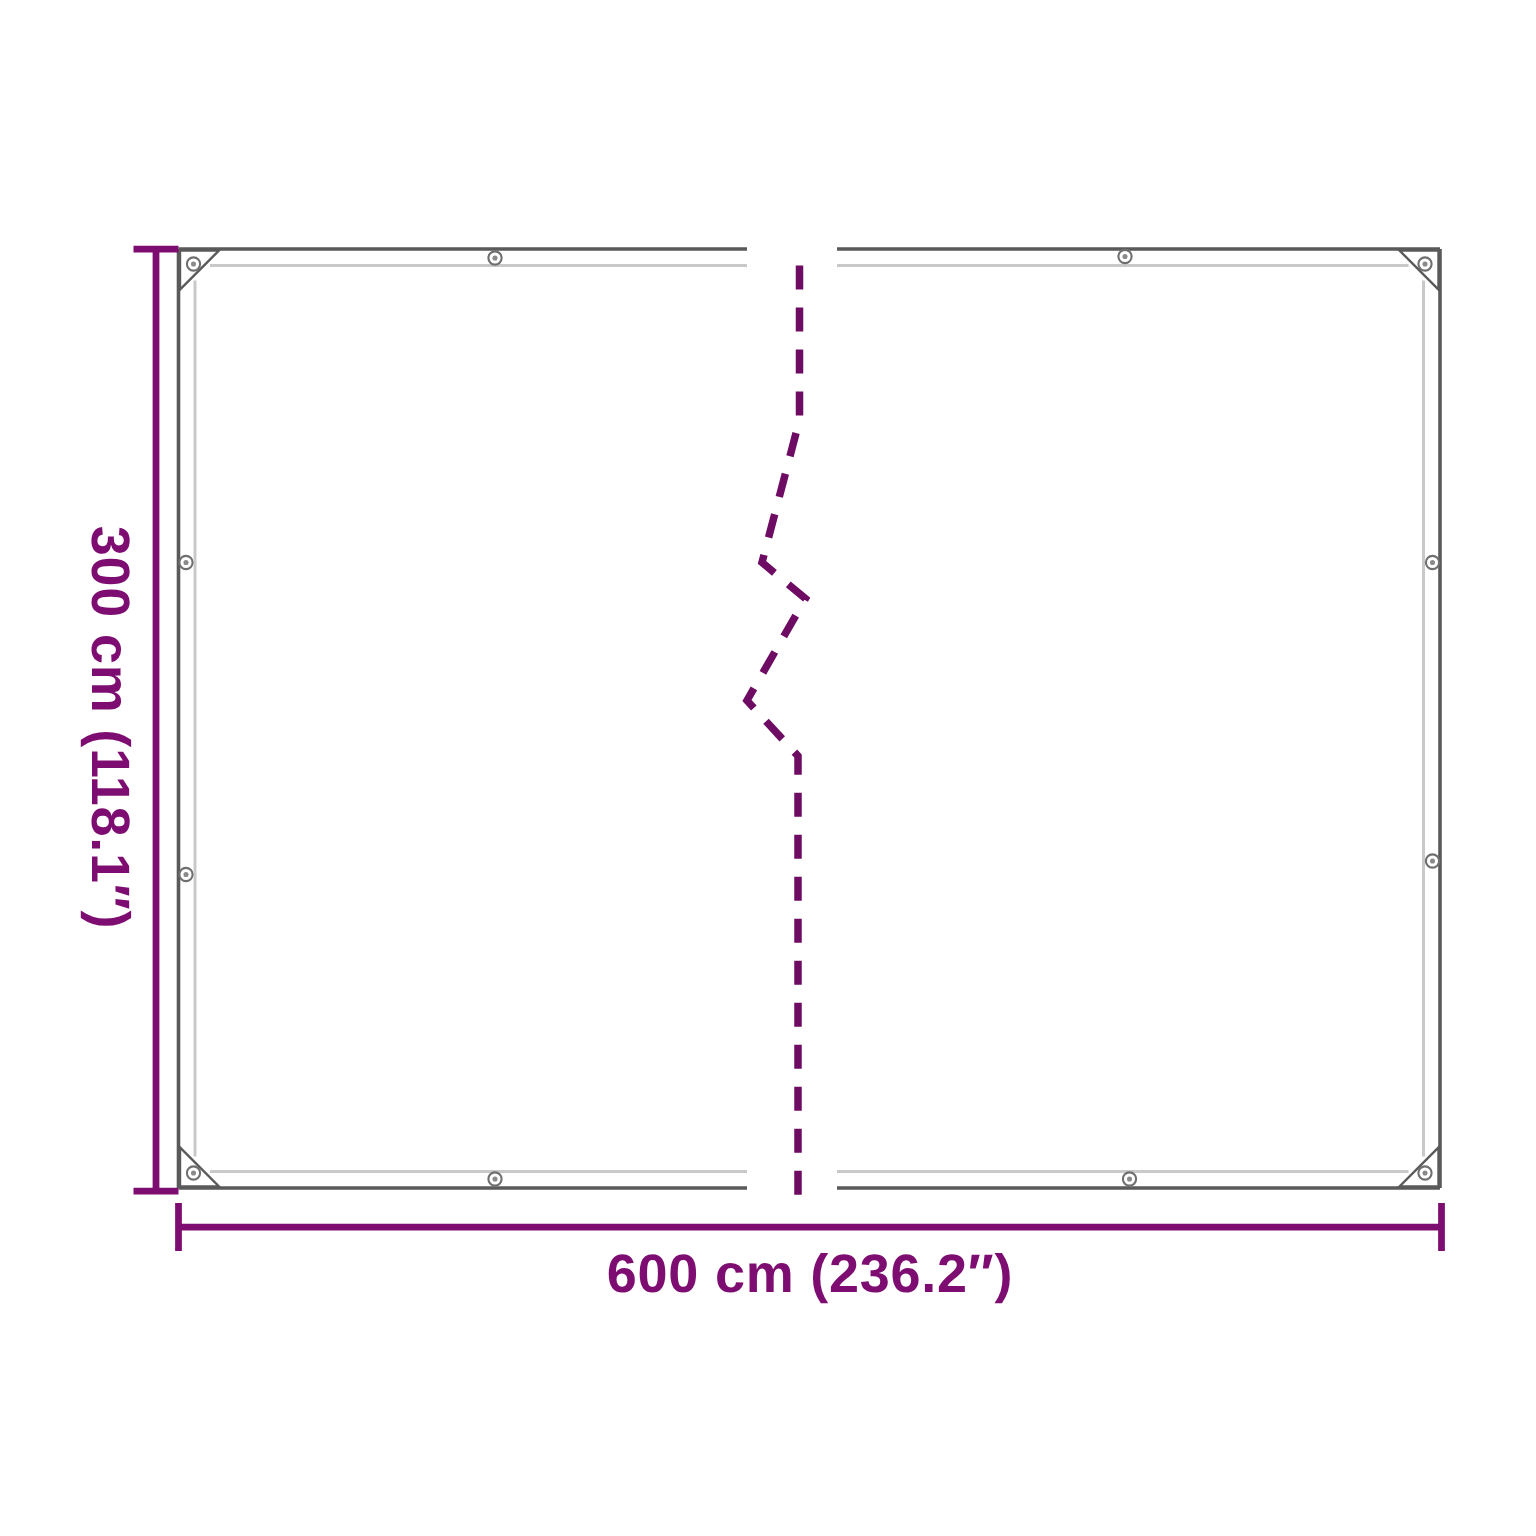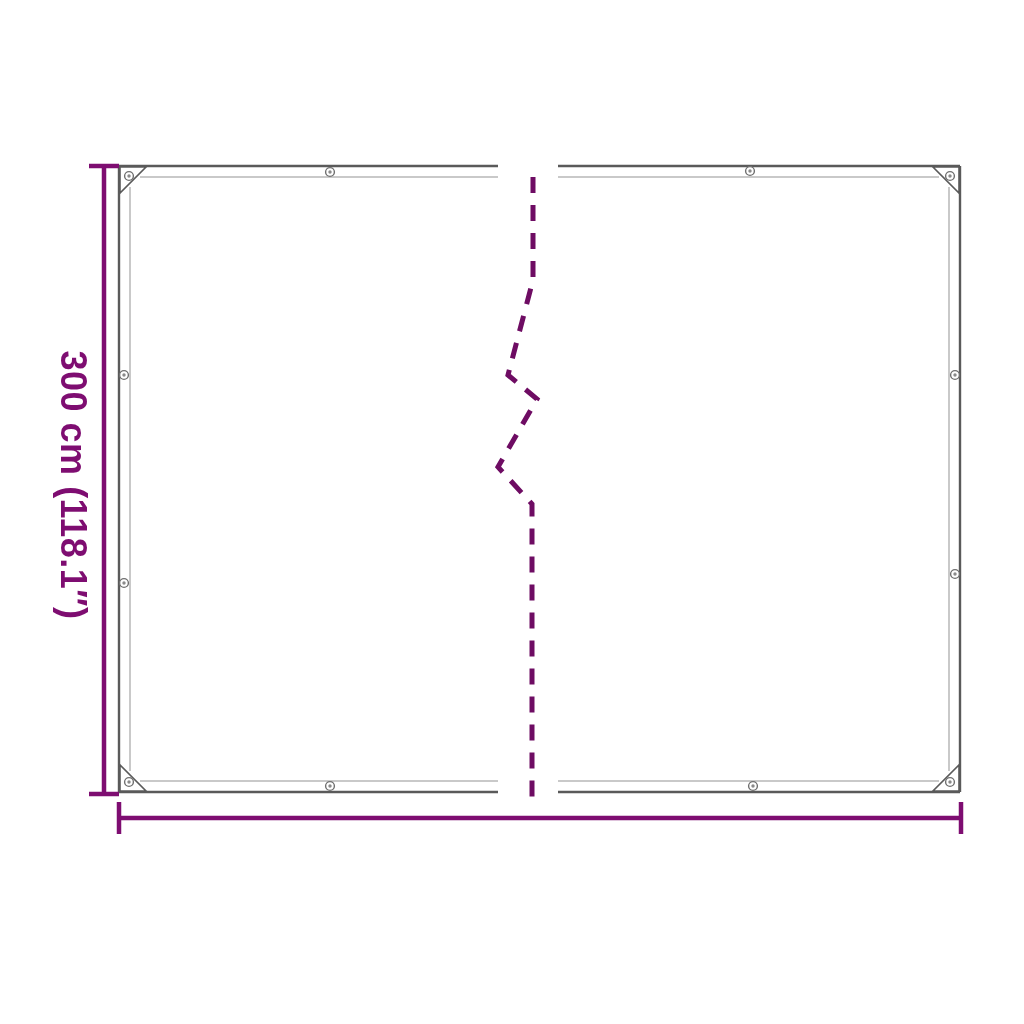--- a/index.html
+++ b/index.html
@@ -129,14 +129,15 @@
       <g>
         <path d="M119,818 H961"></path>
         <path d="M119,802 V834"></path>
         <path d="M961,802 V834"></path>
       </g>
     </g>
   </svg>
 
   <div class="dim-label height">300 cm (118.1″)</div>
 
+  <div class="dim-label width">600 cm (236.2″)</div>
 
 </div>
 
 </body></html>

